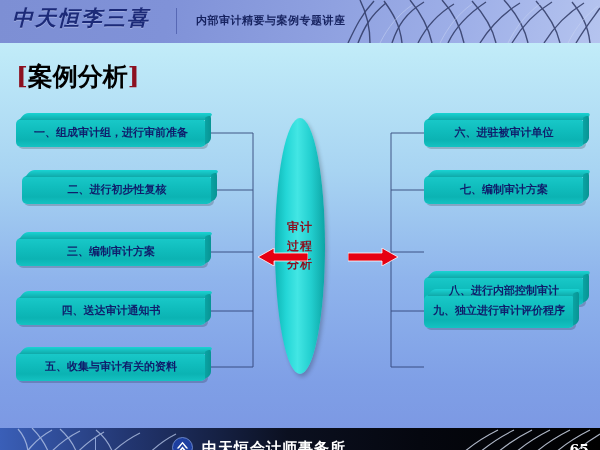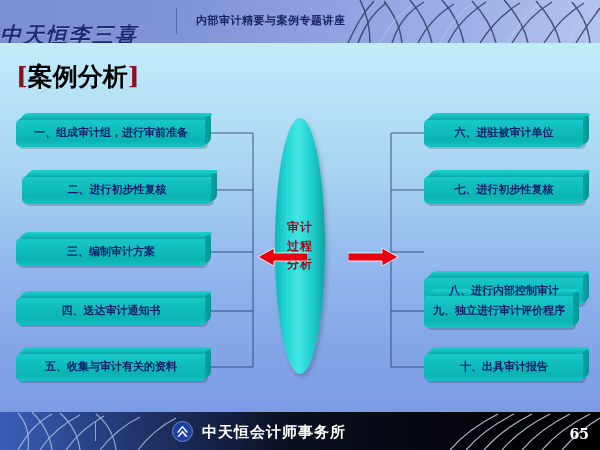--- a/index.html
+++ b/index.html
@@ -10,26 +10,25 @@
   }
 
   
   .header{
     position:absolute;left:0;top:0;width:600px;height:43px;
     background:linear-gradient(100deg,#7d8fd4 0%,#8092d8 28%,#8fa1e0 55%,#9fb0e8 78%,#b5c4ef 100%);
     overflow:hidden;
   }
   .hdr-grass{position:absolute;right:0;top:0;width:260px;height:43px;}
   .hdr-brand{
-    position:absolute;left:0;top:4px;
+    position:absolute;left:12px;top:4px;
     font-family:"DejaVu Serif","Liberation Serif",serif;
     font-size:21px;font-weight:bold;font-style:italic;
     color:#1c2a78;letter-spacing:2px;
     text-shadow:0 1px 0 rgba(255,255,255,.25);
-    margin-top:17px;
   }
   .hdr-sep{position:absolute;left:176px;top:8px;width:1px;height:26px;background:#4a5aa8;opacity:.75;}
   .hdr-sub{
     position:absolute;left:196px;top:13px;
     font-family:"DejaVu Serif","Liberation Serif",serif;
     font-size:11px;font-weight:bold;color:#16225f;letter-spacing:.5px;
   }
 
   
   .title{
@@ -81,21 +80,21 @@
     font-family:"DejaVu Serif","Liberation Serif",serif;
     font-size:12px;font-weight:bold;color:#8c1020;line-height:1.55;
     text-align:center;letter-spacing:1px;
   }
 
   
   .arrow{position:absolute;top:248px;height:18px;}
 
   
   .footer{
-    position:absolute;left:0;bottom:0;width:600px;height:38px;
+    position:absolute;left:0;bottom:0;width:600px;height:22px;
     background:linear-gradient(90deg,#3a5fb8 0%,#22356f 22%,#0b1020 48%,#05070f 70%,#000 100%);
     overflow:hidden;
     margin-top:14px;
   }
   .ftr-grass-l{position:absolute;left:0;top:0;width:200px;height:38px;}
   .ftr-grass-r{position:absolute;right:0;top:0;width:160px;height:38px;}
   .ftr-logo{position:absolute;left:172px;top:9px;width:21px;height:21px;}
   .ftr-name{
     position:absolute;left:202px;top:11px;
     font-family:"DejaVu Serif","Liberation Serif",serif;
@@ -184,30 +183,27 @@
     <span>四、送达审计通知书</span>
   </div>
   <div class="box" style="left:16px;top:353px;width:190px;height:28px;">
     <span>五、收集与审计有关的资料</span>
   </div>
 
   <div class="box" style="left:424px;top:119px;width:160px;height:28px;">
     <span>六、进驻被审计单位</span>
   </div>
   <div class="box" style="left:424px;top:176px;width:160px;height:28px;">
-    <span>七、进行初步性复核</span>
+    <span>七、编制审计方案</span>
   </div>
   <div class="box" style="left:424px;top:238px;width:160px;height:28px;margin-top:39px;">
     <span>八、进行内部控制审计</span>
   </div>
   <div class="box" style="left:424px;top:295px;width:150px;height:33px;">
     <span>九、独立进行审计评价程序</span>
-  </div>
-  <div class="box" style="left:424px;top:353px;width:160px;height:28px;">
-    <span>十、出具审计报告</span>
   </div>
 
   <div class="oval">
     <div class="oval-text">
       <div>审计</div>
       <div>过程</div>
       <div>分析</div>
     </div>
   </div>
 

